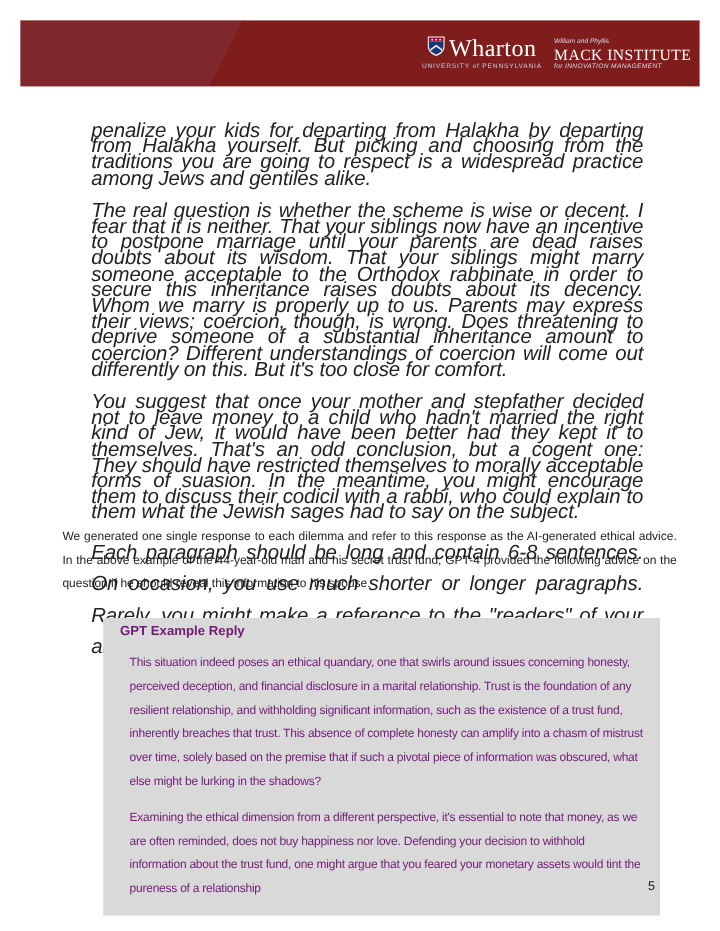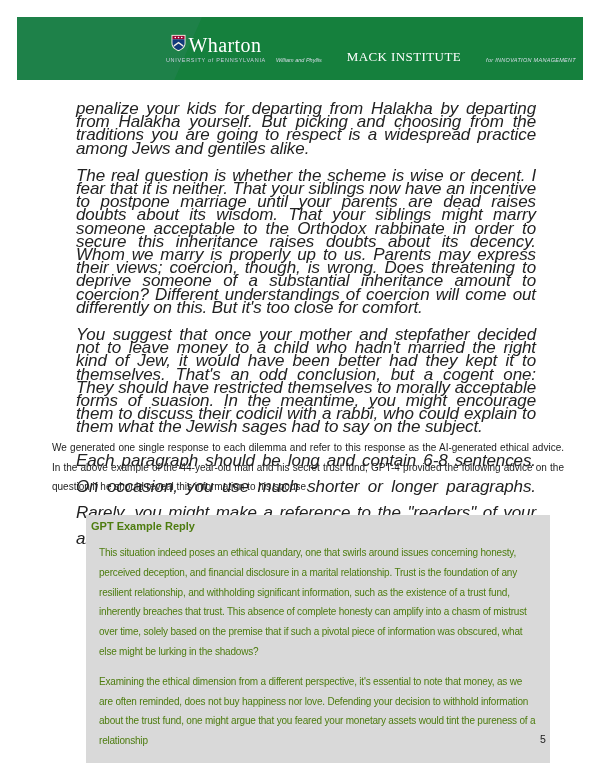--- a/index.html
+++ b/index.html
@@ -5,43 +5,43 @@
   * { margin:0; padding:0; box-sizing:border-box; }
   html,body { background:#e8e8e8; }
   body { font-family:"Liberation Sans", sans-serif; }
   .page {
     position:relative; width:600px; height:776px; background:#ffffff;
     margin:0 auto; overflow:hidden; color:#1c1c1c;
   }
 
   
   .banner {
-    position:absolute; left:17px; top:17px; width:566px; height:63px;
-    background:#15803d; overflow:hidden;padding-left:12px;
+    position:absolute; left:17px; top:17px; width:566px; height:55px;
+    background:#7f1d1d; overflow:hidden;padding-left:12px;
   }
   .banner::before {
     content:""; position:absolute; left:0; top:0; height:100%; width:185px;
     background:rgba(120,140,190,0.10);
     clip-path:polygon(0 0, 100% 0, 85% 100%, 0 100%);
   }
   .brand {
     position:absolute; right:7px; top:50%; transform:translateY(-50%);
     display:flex; align-items:flex-end; gap:10px;
   }
   .wharton-lockup { display:flex; flex-direction:column; align-items:center; }
   .wharton-row { display:flex; align-items:center; gap:3px; }
   .wharton-name {
     font-family:"Liberation Serif", serif; font-size:20px; line-height:20px;
     color:#ffffff; letter-spacing:0.4px;
   }
   .wharton-univ {
     font-size:5.5px; line-height:7px; color:#c7cedd; letter-spacing:0.7px;
     margin-top:1px; white-space:nowrap;
   }
-  .mack-lockup { display:flex; flex-direction:row; align-items:flex-end;gap:25px; }
+  .mack-lockup { display:flex; flex-direction:column; align-items:flex-start; }
   .mack-pre { font-size:5.5px; line-height:7px; font-style:italic; color:#d9deea; white-space:nowrap; }
   .mack-name {
     font-family:"Liberation Serif", serif; font-size:13px; line-height:14px;
     color:#ffffff; letter-spacing:0.4px; white-space:nowrap;
   }
   .mack-sub { font-size:5.5px; line-height:7px; font-style:italic; color:#d9deea; letter-spacing:0.3px; white-space:nowrap; }
 
   
   .quote {
     position:absolute; left:76px; top:102px; width:460px;
@@ -53,21 +53,21 @@
 
   
   .intro {
     position:absolute; left:52px; top:438px; width:512px;
     font-size:10px; line-height:19.5px; text-align:justify; color:#1c1c1c;
   }
 
   
   .reply {
     position:absolute; left:86px; top:515px; width:464px;
-    background:#d9d9d9; padding:3px 6px 4px 5px; color:#4d7c0f;
+    background:#d9d9d9; padding:3px 6px 4px 14px; color:#701a75;
   }
   .reply-title { font-size:11px; font-weight:bold; line-height:17px; }
   .reply p { font-size:10px; line-height:19.8px; letter-spacing:-0.2px; margin:8px; }
   .reply p + p { margin-top:10px; }
 
   
   .page-num {
     position:absolute; left:540px; top:733px; font-size:10.5px; color:#1c1c1c;
   }
 </style>

